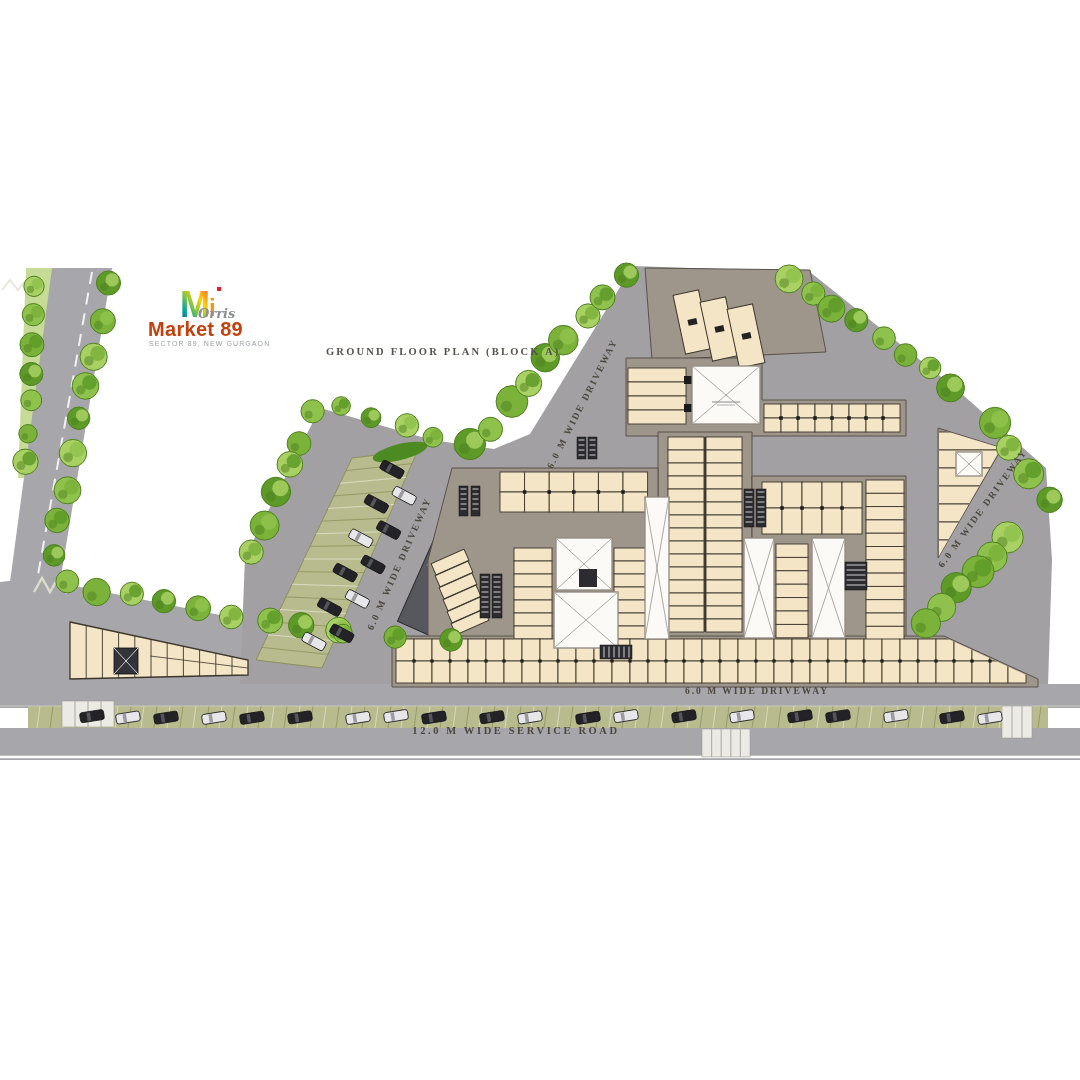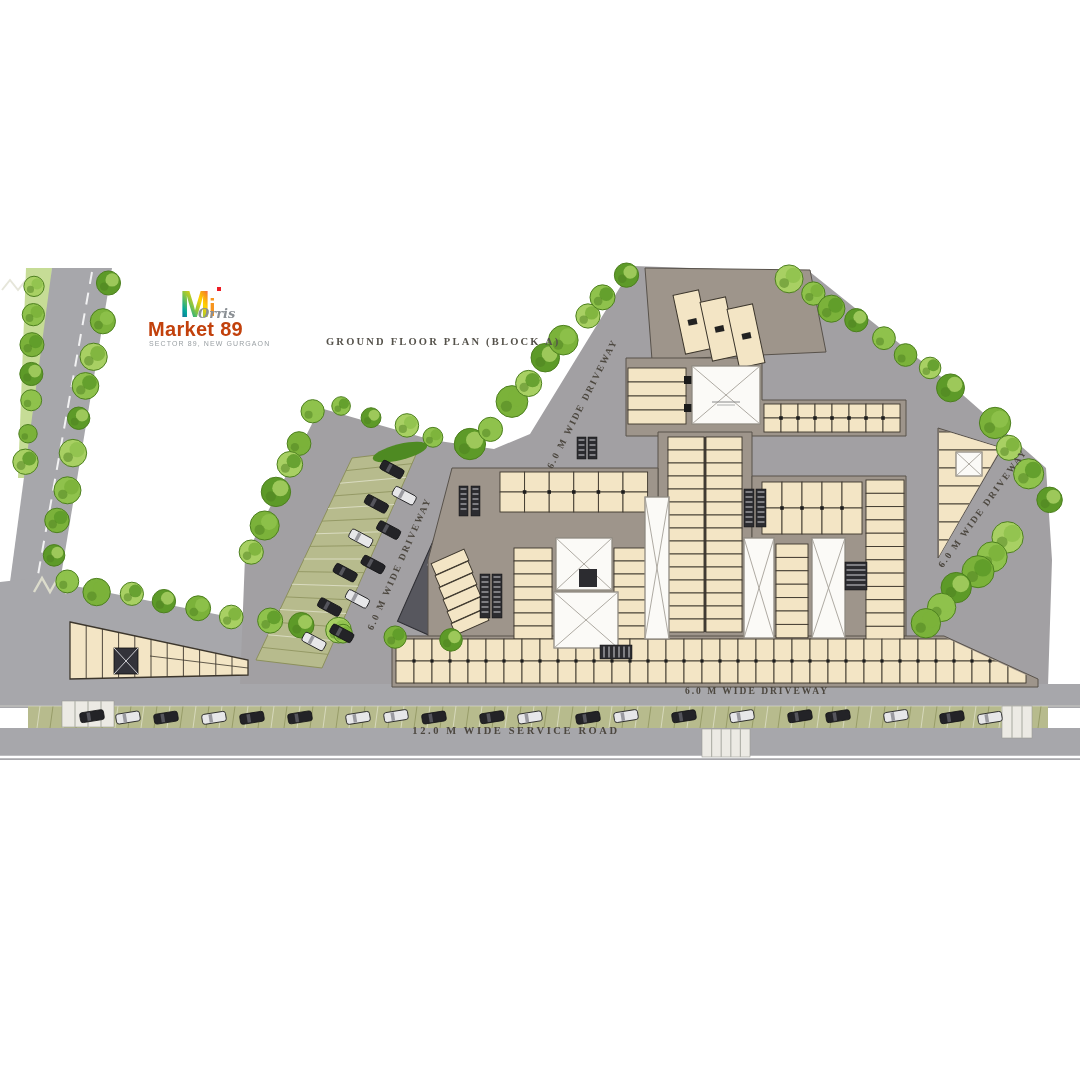--- a/index.html
+++ b/index.html
@@ -2,21 +2,21 @@
 <html><head>
 <meta charset="utf-8">
 <style>
   html,body{margin:0;padding:0;background:#ffffff;}
   .canvas{position:relative;width:1080px;height:1080px;background:#ffffff;overflow:hidden;
           font-family:"Liberation Serif",serif;}
   #plan{position:absolute;left:0;top:0;}
   .rlabel{font-family:"Liberation Serif",serif;font-size:9.5px;letter-spacing:2px;
           fill:#4c473f;font-weight:600;}
   .rlabel-lg{font-size:10.5px;letter-spacing:2.6px;}
-  .plan-title{position:absolute;left:326px;top:336px;font-size:10.5px;font-weight:700;
+  .plan-title{position:absolute;left:326px;top:346px;font-size:10.5px;font-weight:700;
           letter-spacing:2.2px;color:#55524b;white-space:nowrap;}
   .logo{position:absolute;left:148px;top:282px;width:130px;}
   .logo-mark{position:absolute;left:32px;top:2px;width:44px;height:40px;}
   .logo-script{position:absolute;left:6px;top:24px;font-style:italic;font-size:13px;
           color:#8a8f94;font-weight:600;font-family:"DejaVu Serif",serif;margin-left:44px;}
   .logo-name{position:absolute;left:0px;top:36px;font-size:20px;font-weight:800;
           color:#c2410c;font-family:"Liberation Sans",sans-serif;letter-spacing:.3px;white-space:nowrap;text-align:center;}
   .logo-tagline{position:absolute;left:1px;top:58px;font-size:7px;letter-spacing:1.1px;
           color:#9aa0a4;font-family:"Liberation Sans",sans-serif;white-space:nowrap;}
 </style>

